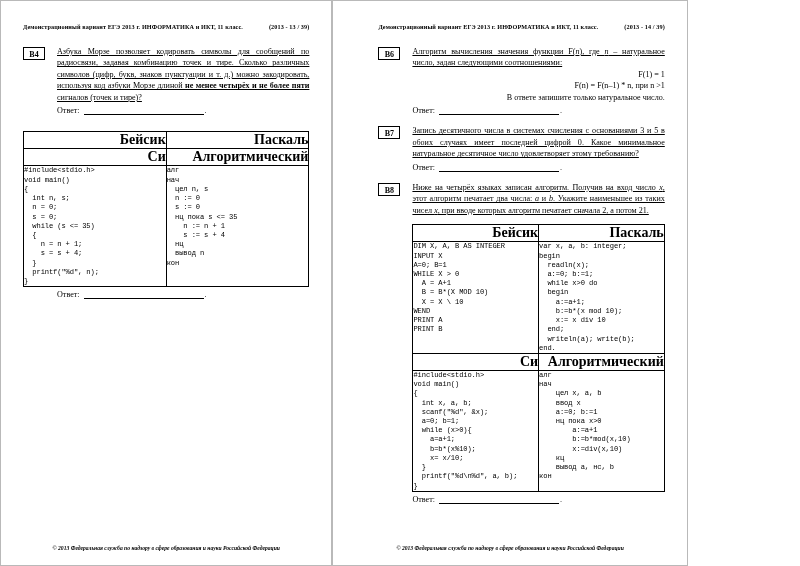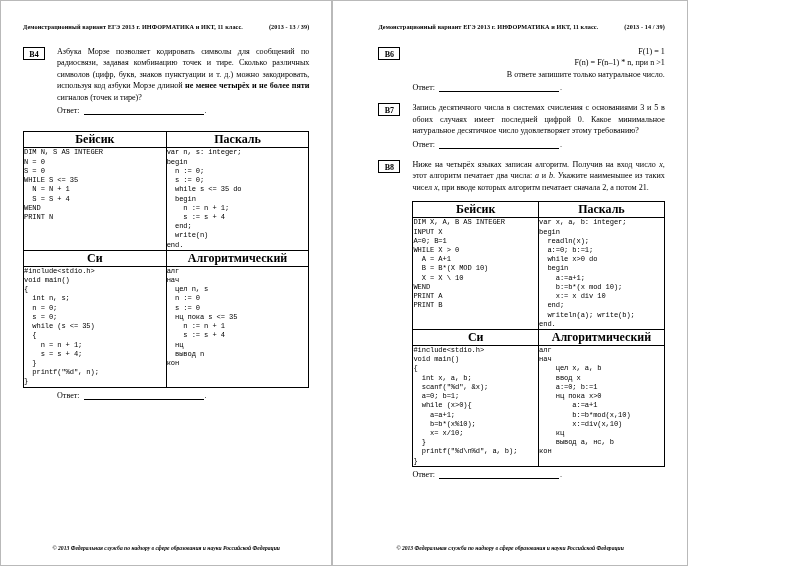--- a/index.html
+++ b/index.html
@@ -64,20 +64,21 @@
   }
   .task-body {
     flex: 1 1 auto;
     min-width: 0;
   }
   .task-text {
     font-size: 8.1px;
     line-height: 1.42;
     text-align: justify;
     margin: 0;
+    text-decoration: underline;
   }
   .task-text .b { font-weight: bold; }
   .task-text .i { font-style: italic; }
   .plain-line {
     font-size: 8.1px;
     line-height: 1.42;
     margin: 0;
     text-align: right;
   }
 
@@ -104,24 +105,24 @@
     margin-top: 8px;
     border: 1px solid #000;
   }
   .code-table td, .code-table th {
     border: 1px solid #000;
     vertical-align: top;
     padding: 0;
   }
   .lang-head {
     font-family: "Liberation Serif", serif;
-    font-size: 12px;
+    font-size: 14px;
     font-weight: bold;
     padding: 1px 3px 1px 4px;
-    text-align: center;
+    text-align: right;
     white-space: nowrap;
   }
   .code-cell {
     padding: 2px 3px 3px 4px;
   }
   pre.code {
     margin: 0;
     font-family: "Liberation Mono", "DejaVu Sans Mono", monospace;
     font-size: 7.1px;
     line-height: 1.30;
@@ -161,45 +162,20 @@
         </div>
       </div>
     </div>
 
 
     <table class="code-table">
       <tbody>
           <tr>
         <th class="lang-head">Бейсик</th>
         <th class="lang-head">Паскаль</th>
-      </tr>
-      <tr>
-        <td class="code-cell">
-              <pre class="code">DIM N, S AS INTEGER
-N = 0
-S = 0
-WHILE S &lt;= 35
-  N = N + 1
-  S = S + 4
-WEND
-PRINT N</pre>
-            </td>
-        <td class="code-cell">
-              <pre class="code">var n, s: integer;
-begin
-  n := 0;
-  s := 0;
-  while s &lt;= 35 do
-  begin
-    n := n + 1;
-    s := s + 4
-  end;
-  write(n)
-end.</pre>
-            </td>
       </tr>
       <tr>
         <th class="lang-head">Си</th>
         <th class="lang-head">Алгоритмический</th>
       </tr>
       <tr>
         <td class="code-cell">
               <pre class="code">#include&lt;stdio.h&gt;
 void main()
 {
@@ -247,20 +223,21 @@
   <div class="page page-right">
 
     <div class="running-head">
       <span>Демонстрационный вариант ЕГЭ 2013 г. ИНФОРМАТИКА и ИКТ, 11 класс.</span>
       <span>(2013 - 14 / 39)</span>
     </div>
 
     <div class="task">
       <div class="task-code">B6</div>
       <div class="task-body">
+        <p class="task-text"><span>Алгоритм вычисления значения функции F(</span><span class="i">n</span><span>), где </span><span class="i">n</span><span> – натуральное число, задан следующими соотношениями:</span></p>
         <p class="plain-line">F(1) = 1</p>
         <p class="plain-line"><span>F(</span><span class="i">n</span><span>) = F(</span><span class="i">n</span><span>–1) * </span><span class="i">n</span><span>, при </span><span class="i">n</span><span> &gt;1</span></p>
         <p class="plain-line i">В ответе запишите только натуральное число.</p>
         <div class="answer-row">
           <span>Ответ:</span><span class="answer-rule"></span>.
         </div>
       </div>
     </div>
 
     <div class="task">

